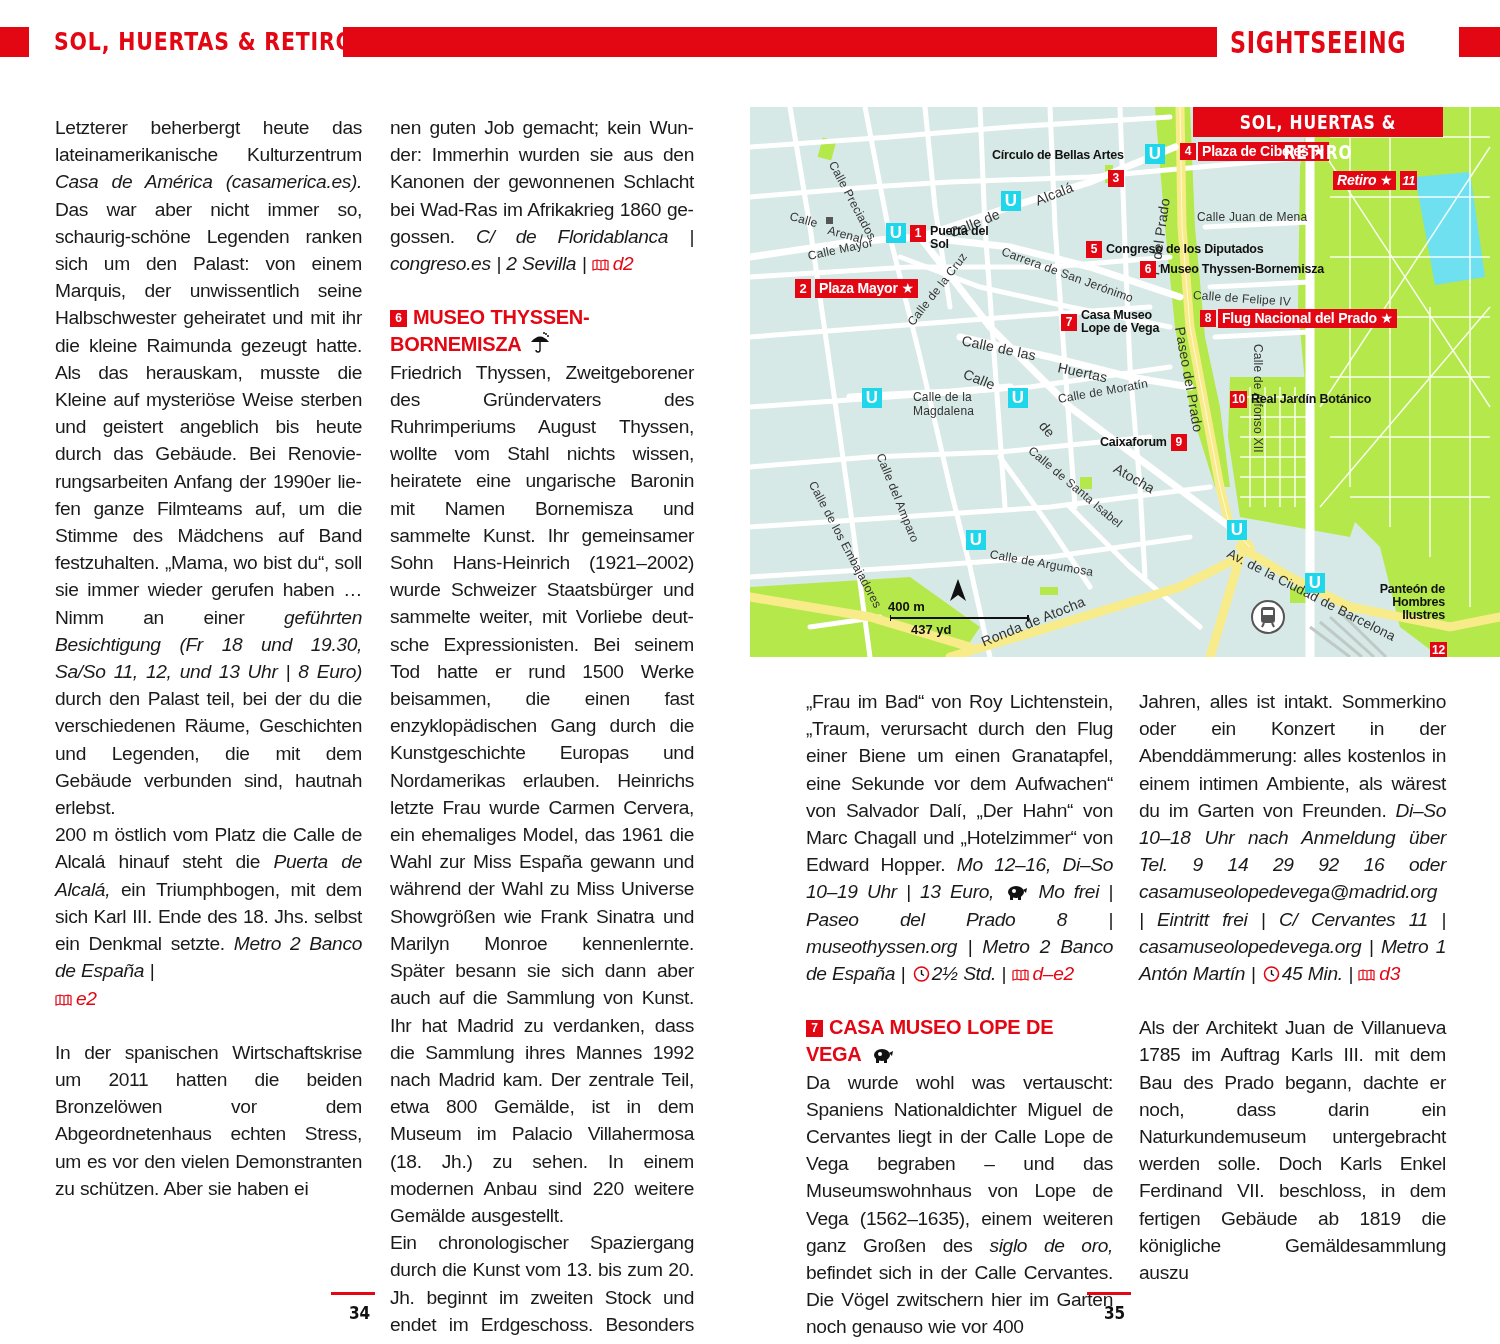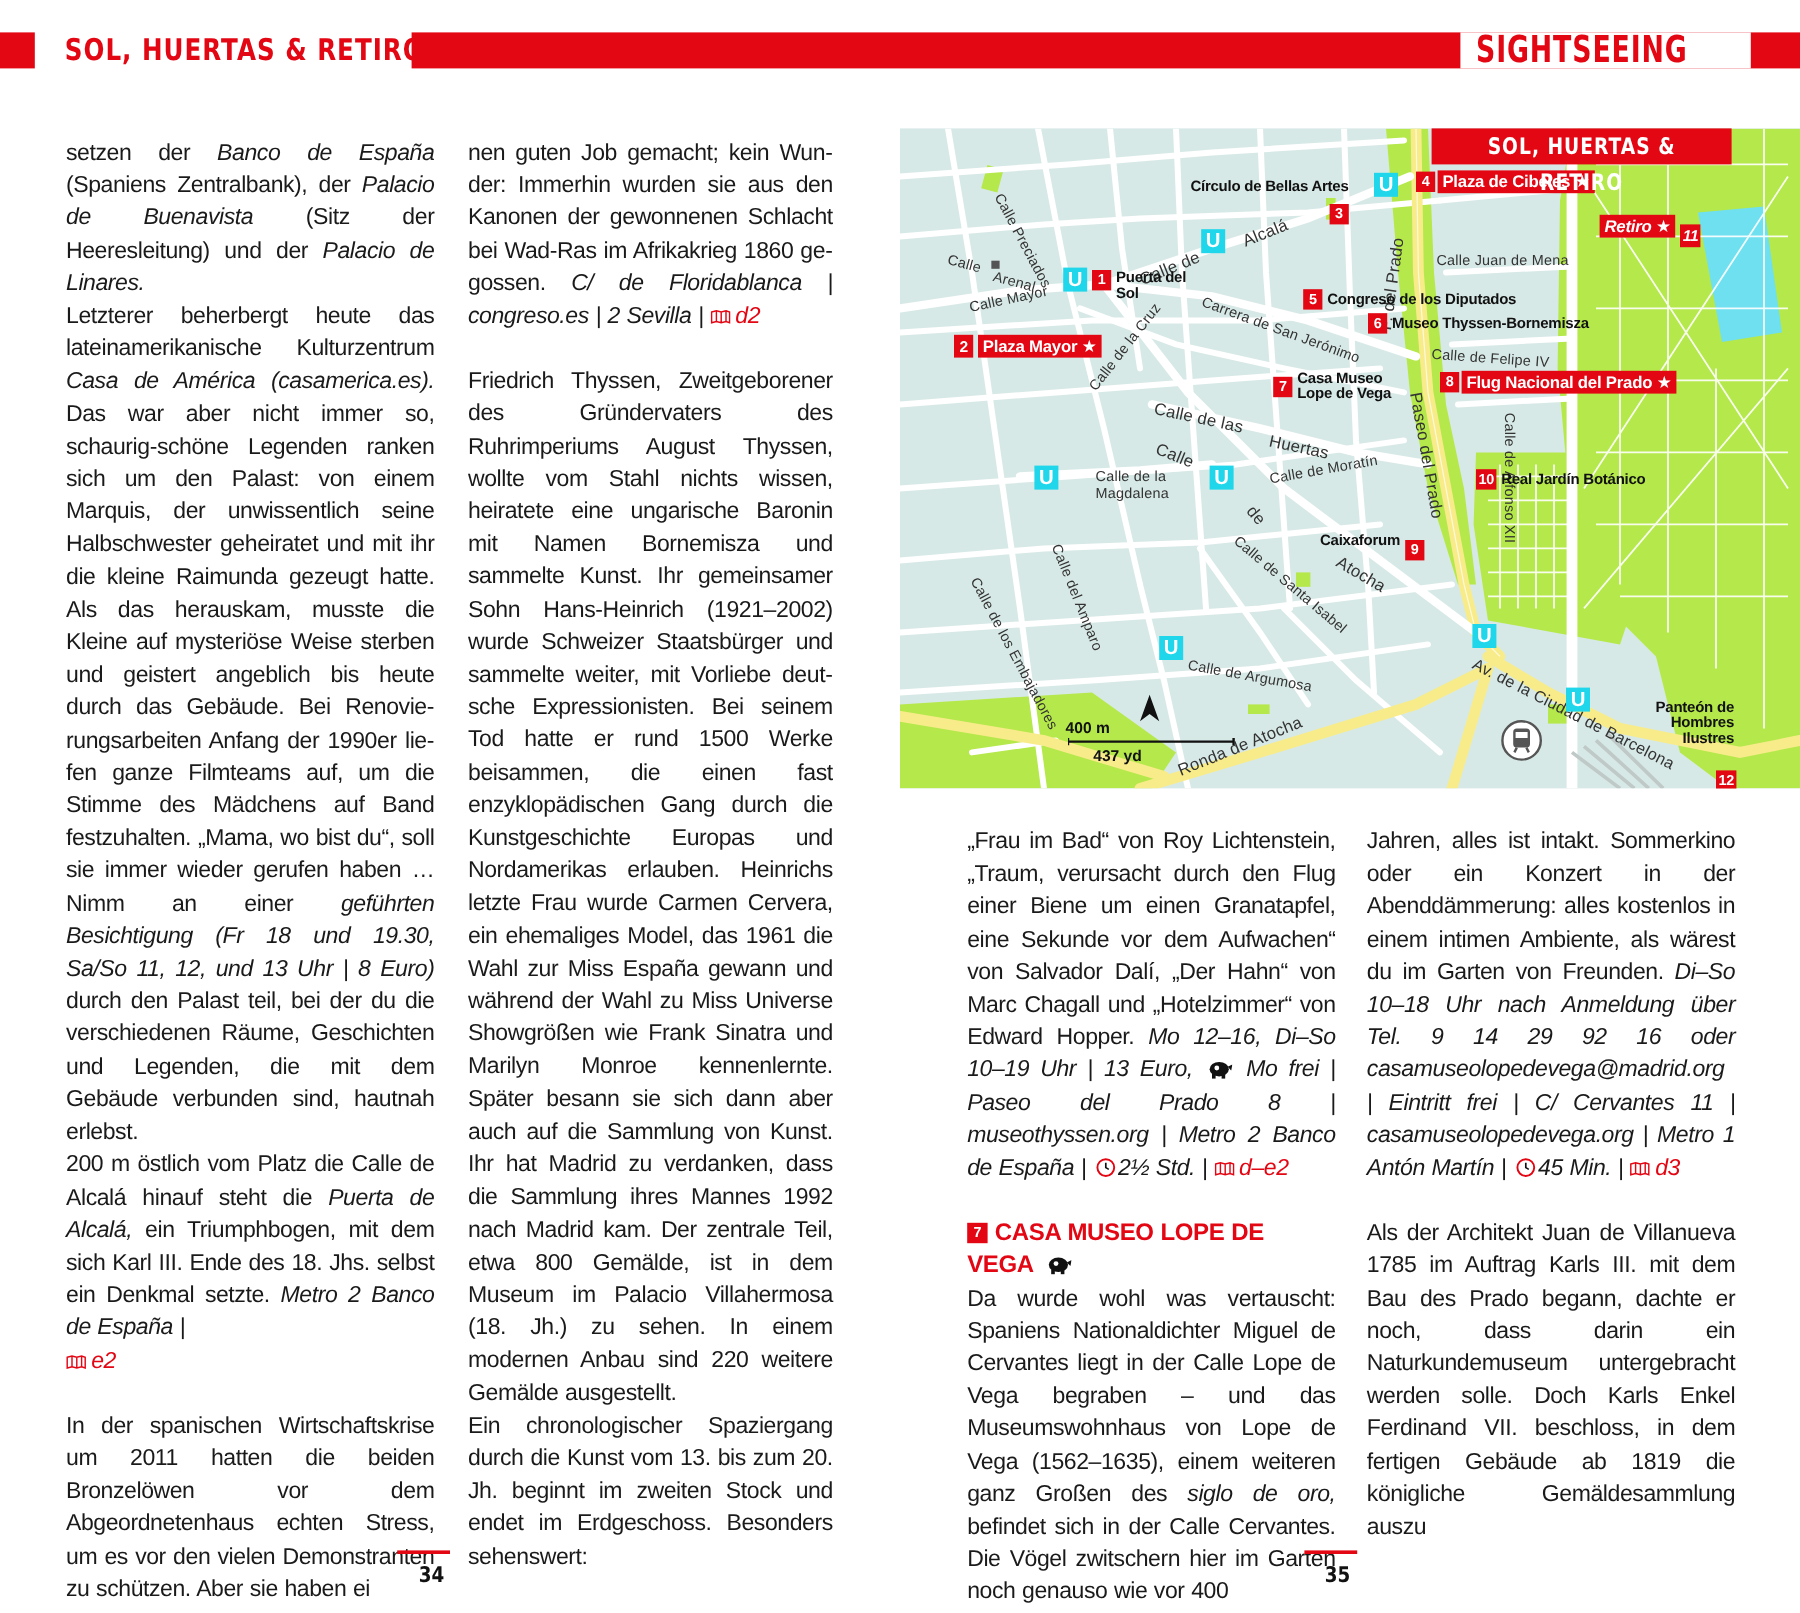--- a/index.html
+++ b/index.html
@@ -28,21 +28,21 @@
   .icon-inline { display: inline-block; vertical-align: -2px; margin-left: 4px; }
   .book-ico { display: inline-block; width: 17px; height: 12px; vertical-align: -1px; margin-right: 4px; }
 
   
   #map { position: absolute; left: 750px; top: 107px; width: 750px; height: 550px; background: #d7e9e6; overflow: hidden; }
   #map svg { position: absolute; left: 0; top: 0; }
   .map-title { position: absolute; left: 1193px; top: 107px; width: 250px; height: 30px; background: #e30613; color: #fff; font-family: "DejaVu Sans", sans-serif; font-weight: bold; font-size: 19px; line-height: 30px; text-align: center; letter-spacing: 1px; }
   .map-title span { display: inline-block; transform: scaleX(0.82); }
   .mk { position: absolute; display: flex; align-items: center; font-weight: bold; font-size: 12.5px; line-height: 13px; color: #111; white-space: nowrap; letter-spacing: -0.2px; }
   .mk .n { background: #e30613; color: #fff; font-size: 12px; min-width: 16px; height: 17px; line-height: 17px; text-align: center; padding: 0 2px; margin-right: 4px; }
-  .mk .n.after { margin-right: 0; margin-left: 4px; margin-top: 16px; }
+  .mk .n.after { margin-right: 0; margin-left: 4px; }
   .mk .lbl-red { background: #e30613; color: #fff; font-size: 14px; height: 19px; line-height: 19px; padding: 0 4px; }
   .mk .n.big { height: 19px; line-height: 19px; font-size: 13px; }
   .ubahn { position: absolute; width: 20px; height: 20px; background: #1fd6ea; color: #fff; font-weight: bold; font-size: 17px; line-height: 20px; text-align: center; }
   .street { position: absolute; font-size: 12px; color: #333; white-space: nowrap; transform-origin: left center; letter-spacing: 0.2px; }
   .scale { position: absolute; font-weight: bold; font-size: 13px; color: #111; }
 
   
   .pg-rule { position: absolute; top: 1292px; width: 44px; height: 3px; background: #e30613; }
   .pg-num { position: absolute; top: 1302px; font-family: "DejaVu Sans", sans-serif; font-weight: bold; font-size: 18px; color: #111; transform: scaleX(0.85); }
 </style>
@@ -50,36 +50,44 @@
 <body>
 
 <div class="hdr-bar" style="left:0;width:29px;"></div>
 <div class="hdr-title" id="hdr-left-title">SOL, HUERTAS &amp; RETIRO</div>
 <div class="hdr-bar" style="left:343px;width:1117px;width:1116px;right:auto;"></div>
 <div class="hdr-bar" style="left:1217px;width:255px;background:#fff;"></div>
 <div class="hdr-title" id="hdr-right-title">SIGHTSEEING</div>
 <div class="hdr-bar" style="left:1459px;width:41px;"></div>
 
 <div class="col" id="col1">
-  <p><span>setzen der </span><i>Banco de España</i><span> (Spaniens Zentralbank), der </span><i>Palacio de Buenavis­ta</i><span> (Sitz der Heeresleitung) und der </span><i>Palacio de Linares.</i></p>
   <p><span>Letzterer beherbergt heute das latein­amerikanische Kulturzentrum </span><i>Casa de América (casamerica.es).</i><span> Das war aber nicht immer so, schaurig-schöne Le­genden ranken sich um den Palast: von einem Marquis, der unwissentlich seine Halbschwester geheiratet und mit ihr die kleine Raimunda gezeugt hatte. Als das herauskam, musste die Kleine auf mysteriöse Weise sterben und geistert angeblich bis heute durch das Gebäude. Bei Renovie­rungsarbeiten Anfang der 1990er lie­fen ganze Filmteams auf, um die Stim­me des Mädchens auf Band festzuhalten. „Mama, wo bist du“, soll sie immer wieder gerufen haben … Nimm an einer </span><i>geführten Besichtigung (Fr 18 und 19.30, Sa/So 11, 12, und 13 Uhr | 8 Euro)</i><span> durch den Palast teil, bei der du die verschiedenen Räume, Ge­schichten und Legenden, die mit dem Gebäude verbunden sind, hautnah er­lebst.</span></p>
   <p><span>200 m östlich vom Platz die Calle de Alcalá hinauf steht die </span><i>Puerta de Alcalá,</i><span> ein Triumphbogen, mit dem sich Karl III. Ende des 18. Jhs. selbst ein Denk­mal setzte. </span><i>Metro 2 Banco de España |</i><br>
     <span class="ref"><svg class="book-ico" viewBox="0 0 17 12">
           <path d="M1 2 L5 1 L9 2 L13 1 L16 2 L16 11 L13 10 L9 11 L5 10 L1 11 Z M5 1 L5 10 M9 2 L9 11 M13 1 L13 10" fill="none" stroke="#e30613" stroke-width="1.2"></path>
         </svg><span>e2</span></span></p>
   <div class="gap"></div>
   <p>In der spanischen Wirtschaftskrise um 2011 hatten die beiden Bronzelöwen vor dem Abgeordnetenhaus echten Stress, um es vor den vielen Demonst­ranten zu schützen. Aber sie haben ei­</p>
 </div>
 
 <div class="col" id="col2">
   <p><span>nen guten Job gemacht; kein Wun­der: Immerhin wurden sie aus den Kanonen der gewonnenen Schlacht bei Wad-Ras im Afrikakrieg 1860 ge­gossen. </span><i>C/ de Floridablanca | congreso.es | 2 Sevilla |</i>
     <span class="ref"><svg class="book-ico" viewBox="0 0 17 12">
           <path d="M1 2 L5 1 L9 2 L13 1 L16 2 L16 11 L13 10 L9 11 L5 10 L1 11 Z M5 1 L5 10 M9 2 L9 11 M13 1 L13 10" fill="none" stroke="#e30613" stroke-width="1.2"></path>
         </svg><span>d2</span></span></p>
   <div class="gap"></div>
+  <div class="sec-head"><span class="sec-num">6</span><span>MUSEO THYSSEN-BORNEMISZA</span>
+    <svg class="icon-inline" width="20" height="22" viewBox="0 0 20 22">
+        <path d="M1 11 Q10 0 19 11 Z" fill="#111"></path>
+        <path d="M10 11 L10 19 Q10 21 8 21 Q6 21 6 19" fill="none" stroke="#111" stroke-width="1.4"></path>
+        <circle cx="16" cy="3" r="1" fill="#111"></circle>
+        <circle cx="18" cy="5" r="1" fill="#111"></circle>
+        <circle cx="14" cy="2" r="1" fill="#111"></circle>
+      </svg>
+  </div>
   <p>Friedrich Thyssen, Zweitgeborener des Gründervaters des Ruhrimperiums Au­gust Thyssen, wollte vom Stahl nichts wissen, heiratete eine ungarische Ba­ronin mit Namen Bornemisza und sammelte Kunst. Ihr gemeinsamer Sohn Hans-Heinrich (1921–2002) wurde Schweizer Staatsbürger und sammelte weiter, mit Vorliebe deut­sche Expressionisten. Bei seinem Tod hatte er rund 1500 Werke beisammen, die einen fast enzyklopädischen Gang durch die Kunstgeschichte Europas und Nordamerikas erlauben. Heinrichs letzte Frau wurde Carmen Cervera, ein ehemaliges Model, das 1961 die Wahl zur Miss España gewann und während der Wahl zu Miss Universe Showgrößen wie Frank Sinatra und Marilyn Monroe kennenlernte. Später besann sie sich dann aber auch auf die Sammlung von Kunst. Ihr hat Ma­drid zu verdanken, dass die Samm­lung ihres Mannes 1992 nach Madrid kam. Der zentrale Teil, etwa 800 Ge­mälde, ist in dem Museum im Palacio Villahermosa (18. Jh.) zu sehen. In ei­nem modernen Anbau sind 220 wei­tere Gemälde ausgestellt.</p>
   <p>Ein chronologischer Spaziergang durch die Kunst vom 13. bis zum 20. Jh. be­ginnt im zweiten Stock und endet im Erdgeschoss. Besonders sehenswert:</p>
 </div>
 
 <div id="map">
   <svg width="750" height="550" viewBox="0 0 750 550">
 
     <g fill="#b5e84a">
       <path d="M560 0 L750 0 L750 550 L690 550 L650 520 L630 440 L590 400 L560 330 L548 200 L550 60 Z"></path>
       <path d="M480 270 L565 270 L570 340 L610 400 L600 430 L490 410 L478 330 Z"></path>

